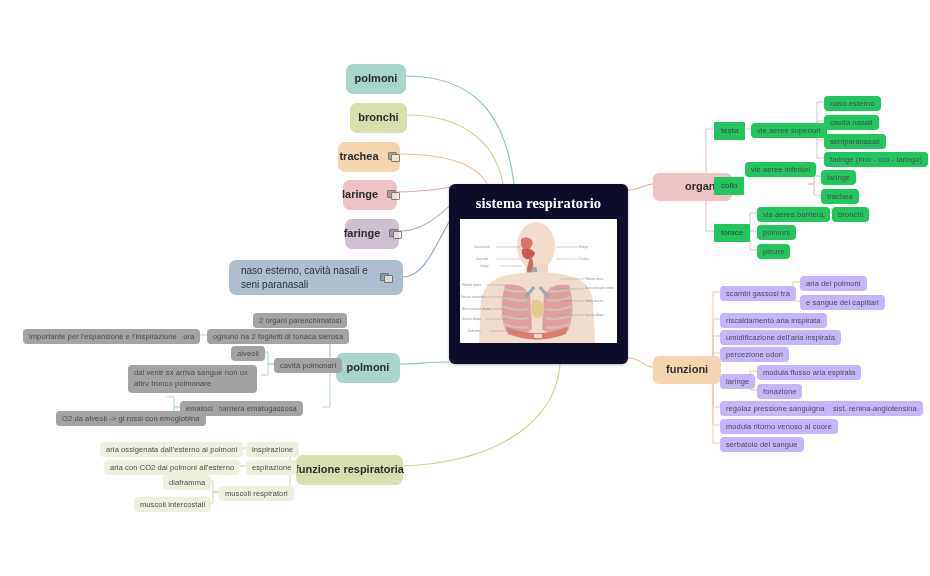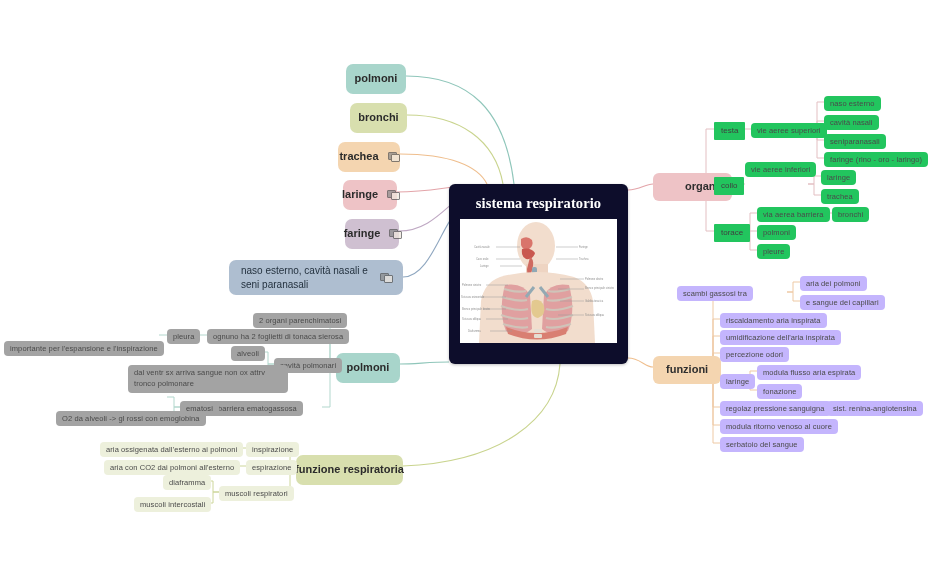--- a/index.html
+++ b/index.html
@@ -414,21 +414,21 @@
     <span class="lbl">polmoni</span>
   </div>
   <div class="node leaf c-rose-s" style="left:757px;top:244px;">
     <span class="lbl">pleure</span>
   </div>
 
   <div class="node branch c-peach" style="left:653px;top:356px;">
     <span class="lbl">funzioni</span>
   </div>
 
-  <div class="node leaf c-peach-s" style="left:677px;top:286px;">
+  <div class="node leaf c-peach-s" style="left:720px;top:286px;">
     <span class="lbl">scambi gassosi tra</span>
   </div>
   <div class="node leaf c-peach-s" style="left:800px;top:276px;">
     <span class="lbl">aria dei polmoni</span>
   </div>
   <div class="node leaf c-peach-s" style="left:800px;top:295px;">
     <span class="lbl">e sangue dei capillari</span>
   </div>
 
   <div class="node leaf c-peach-s" style="left:720px;top:313px;">
@@ -470,31 +470,31 @@
 
   <div class="node leaf c-teal-s" style="left:253px;top:313px;">
     <span class="lbl">2 organi parenchimatosi</span>
   </div>
   <div class="node leaf c-teal-s" style="left:207px;top:329px;">
     <span class="lbl">ognuno ha 2 foglietti di tonaca sierosa</span>
   </div>
   <div class="node leaf c-teal-s" style="left:167px;top:329px;">
     <span class="lbl">pleura</span>
   </div>
-  <div class="node leaf c-teal-s" style="left:4px;top:329px;margin-top:12px;">
+  <div class="node leaf c-teal-s" style="left:23px;top:329px;">
     <span class="lbl">importante per l'espansione e l'inspirazione</span>
   </div>
 
   <div class="node leaf c-teal-s" style="left:274px;top:358px;">
     <span class="lbl">cavità polmonari</span>
   </div>
   <div class="node leaf c-teal-s" style="left:231px;top:346px;">
     <span class="lbl">alveoli</span>
   </div>
-  <div class="node leaf c-teal-s" style="left:128px;top:365px;width:160px;white-space:normal;line-height:1.45;">
+  <div class="node leaf c-teal-s" style="left:128px;top:365px;width:129px;white-space:normal;line-height:1.45;">
     <span class="lbl">dal ventr sx arriva sangue non ox attrv tronco polmonare</span>
   </div>
 
   <div class="node leaf c-teal-s" style="left:212px;top:401px;">
     <span class="lbl">barriera ematogassosa</span>
   </div>
   <div class="node leaf c-teal-s" style="left:180px;top:401px;">
     <span class="lbl">ematosi</span>
   </div>
   <div class="node leaf c-teal-s" style="left:56px;top:411px;">

